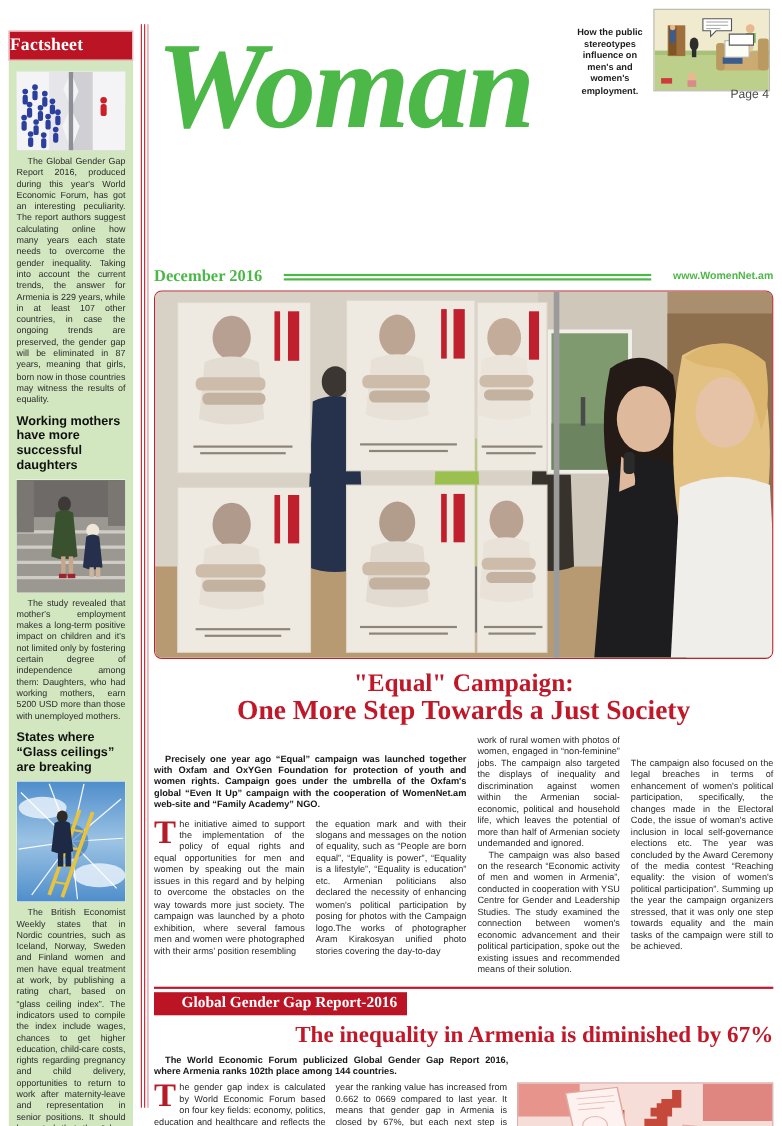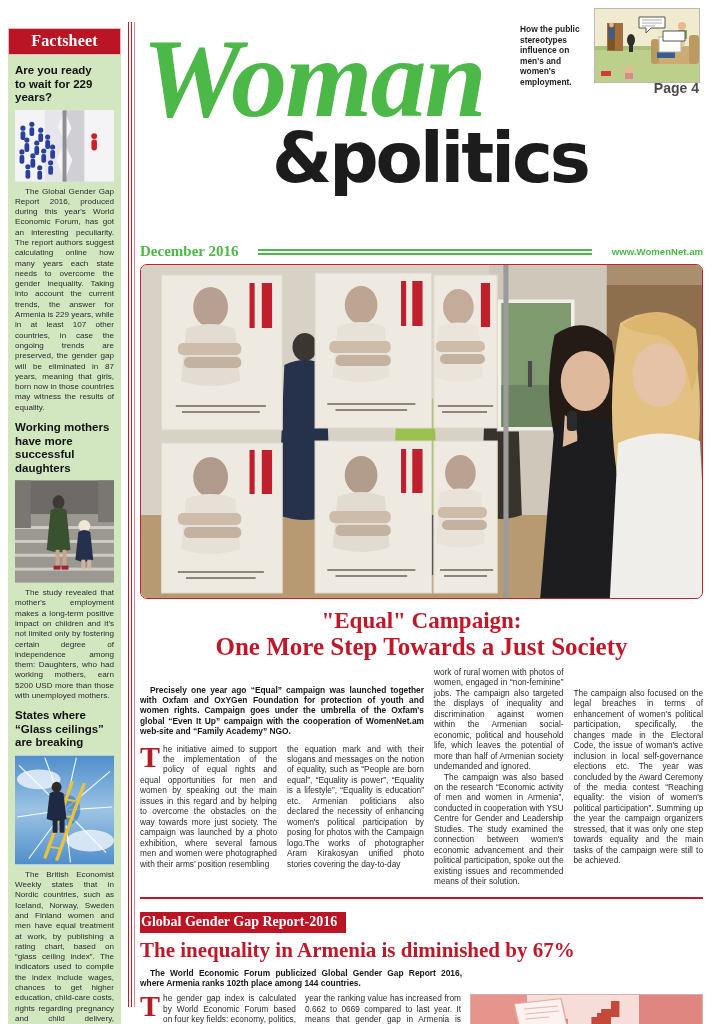--- a/index.html
+++ b/index.html
@@ -21,21 +21,21 @@
   }
   .sb-inner{
     position:absolute;left:8px;top:28px;width:113px;
   }
   .factsheet-banner{
     background:#bb1525;
     color:#ffffff;
     font-family:"Liberation Serif", serif;
     font-weight:bold;
     font-size:16px;
-    text-align:center;
+    text-align:left;
     padding:3px 0 4px 0;
     letter-spacing:.2px;
     border:1px solid #e8b9bd;
   }
   .green-panel{
     background:#d2e7c0;
     padding:6px 7px 9px 7px;
     box-sizing:border-box;
   }
   .sb-head{
@@ -103,31 +103,31 @@
     color:#1c1c1c;
     letter-spacing:-3px;
     white-space:nowrap;
   }
   .promo{
     position:absolute;right:3px;top:8px;width:180px;
     display:flex;align-items:flex-start;gap:5px;
   }
   .promo-text{
     font-size:8.4px;line-height:10.6px;font-weight:bold;color:#1d1d1d;
-    text-align:left;flex:1;padding-top:16px;
+    text-align:center;flex:1;padding-top:16px;
   }
   .promo-img{
     width:104px;height:73px;flex:0 0 104px;
     border:1px solid #b9b9b9;
     background:#e9e4c8;
     position:relative;overflow:hidden;
   }
   .promo-page{
     position:absolute;right:4px;top:80px;
-    font-size:14px;color:#4a4a4a;font-weight:bold;
+    font-size:11px;color:#4a4a4a;
   }
   .mast-rule{
     position:absolute;left:0;right:0;bottom:4px;
     display:flex;align-items:center;gap:20px;
   }
   .mast-date{
     font-family:"Liberation Serif", serif;font-weight:bold;
     font-size:15px;color:#4cb847;white-space:nowrap;
   }
   .rule-lines{flex:1;position:relative;height:7px;}
@@ -188,25 +188,25 @@
 
   
   .section-divider{
     height:2px;background:#c01828;margin:10px 0 0 0;
   }
   .sec-banner{
     display:inline-block;
     background:#bb1525;color:#fff;
     font-family:"Liberation Serif", serif;font-weight:bold;
     font-size:14px;
-    padding:2px 9px 3px 1px;
-    margin-top:13px;
+    padding:2px 9px 3px 25px;
+    margin-top:3px;
   }
   .sec-headline{
-    text-align:left;
+    text-align:right;
     font-family:"Liberation Serif", serif;font-weight:bold;
     color:#c01828;font-size:21px;line-height:24px;
     margin:5px 0 6px 0;
   }
   .sec-lede{
     font-size:8.4px;line-height:10.4px;font-weight:bold;
     color:#171717;text-align:justify;width:322px;
     margin:0 0 5px 0;text-indent:10px;
   }
   .lower{display:flex;gap:9px;align-items:flex-start;}
@@ -223,21 +223,20 @@
 <body>
 
 <div class="page">
 
   <div class="sidebar">
     <div class="sb-inner">
       <div class="factsheet-banner">Factsheet</div>
 
       <div class="green-panel">
 
-        <div class="sb-head">Are you ready<br>to wait for 229 years?</div>
 
         <div class="sb-figure fig-crowd">
           <svg width="100" height="72" viewBox="0 0 100 72" style="display:block;width:100%;height:72px">
             <rect width="100" height="72" fill="#f4f4f6"></rect>
             <polygon points="50,0 57,18 50,34 58,50 50,72 70,72 70,0" fill="#cfcfd4"></polygon>
             <polygon points="50,0 43,16 50,32 42,50 50,72 30,72 30,0" fill="#e6e6ea"></polygon>
             <rect x="48" y="0" width="4" height="72" fill="#8e8e96"></rect>
             <g fill="#2b3f9e">
               <circle cx="8" cy="18" r="2.6"></circle>
                 <rect x="5.6" y="21" width="4.8" height="9" rx="2"></rect>
@@ -361,21 +360,20 @@
       <i class="a"></i>
       <i class="b"></i>
       <i class="c"></i>
     </div>
 
   <div class="main">
 
     
     <div class="masthead">
       <div class="mast-woman">Woman</div>
-      <div class="mast-politics">&amp;politics</div>
 
       <div class="promo">
         <div class="promo-text">How the public stereotypes influence on men's and women's employment.</div>
         <div class="promo-img">
           <svg width="104" height="73" viewBox="0 0 104 73" style="display:block">
             <rect width="104" height="73" fill="#f0ebcf"></rect>
             <rect x="0" y="40" width="104" height="33" fill="#bcd08c"></rect>
             <rect x="0" y="37" width="104" height="4" fill="#a9c07a"></rect>
             <rect x="12" y="14" width="16" height="28" fill="#a0703c"></rect>
             <rect x="13" y="15" width="7" height="26" fill="#7d5526"></rect>

